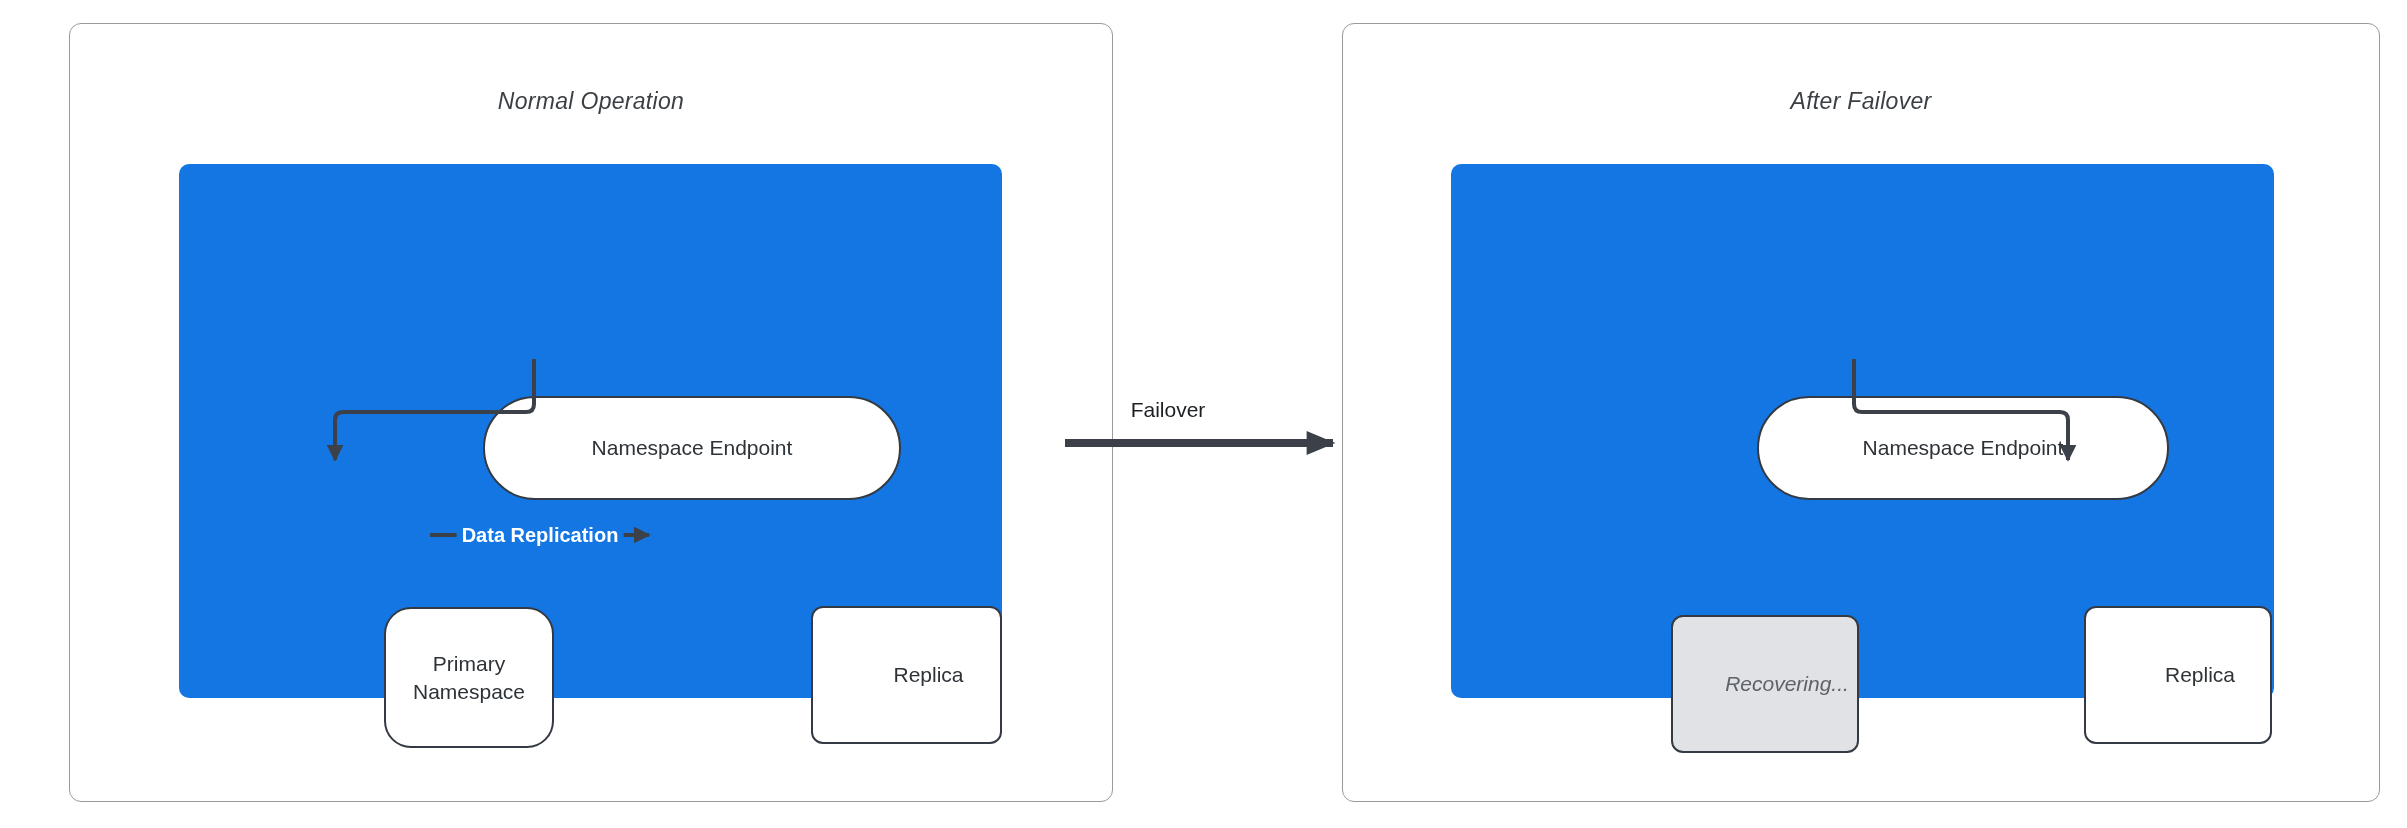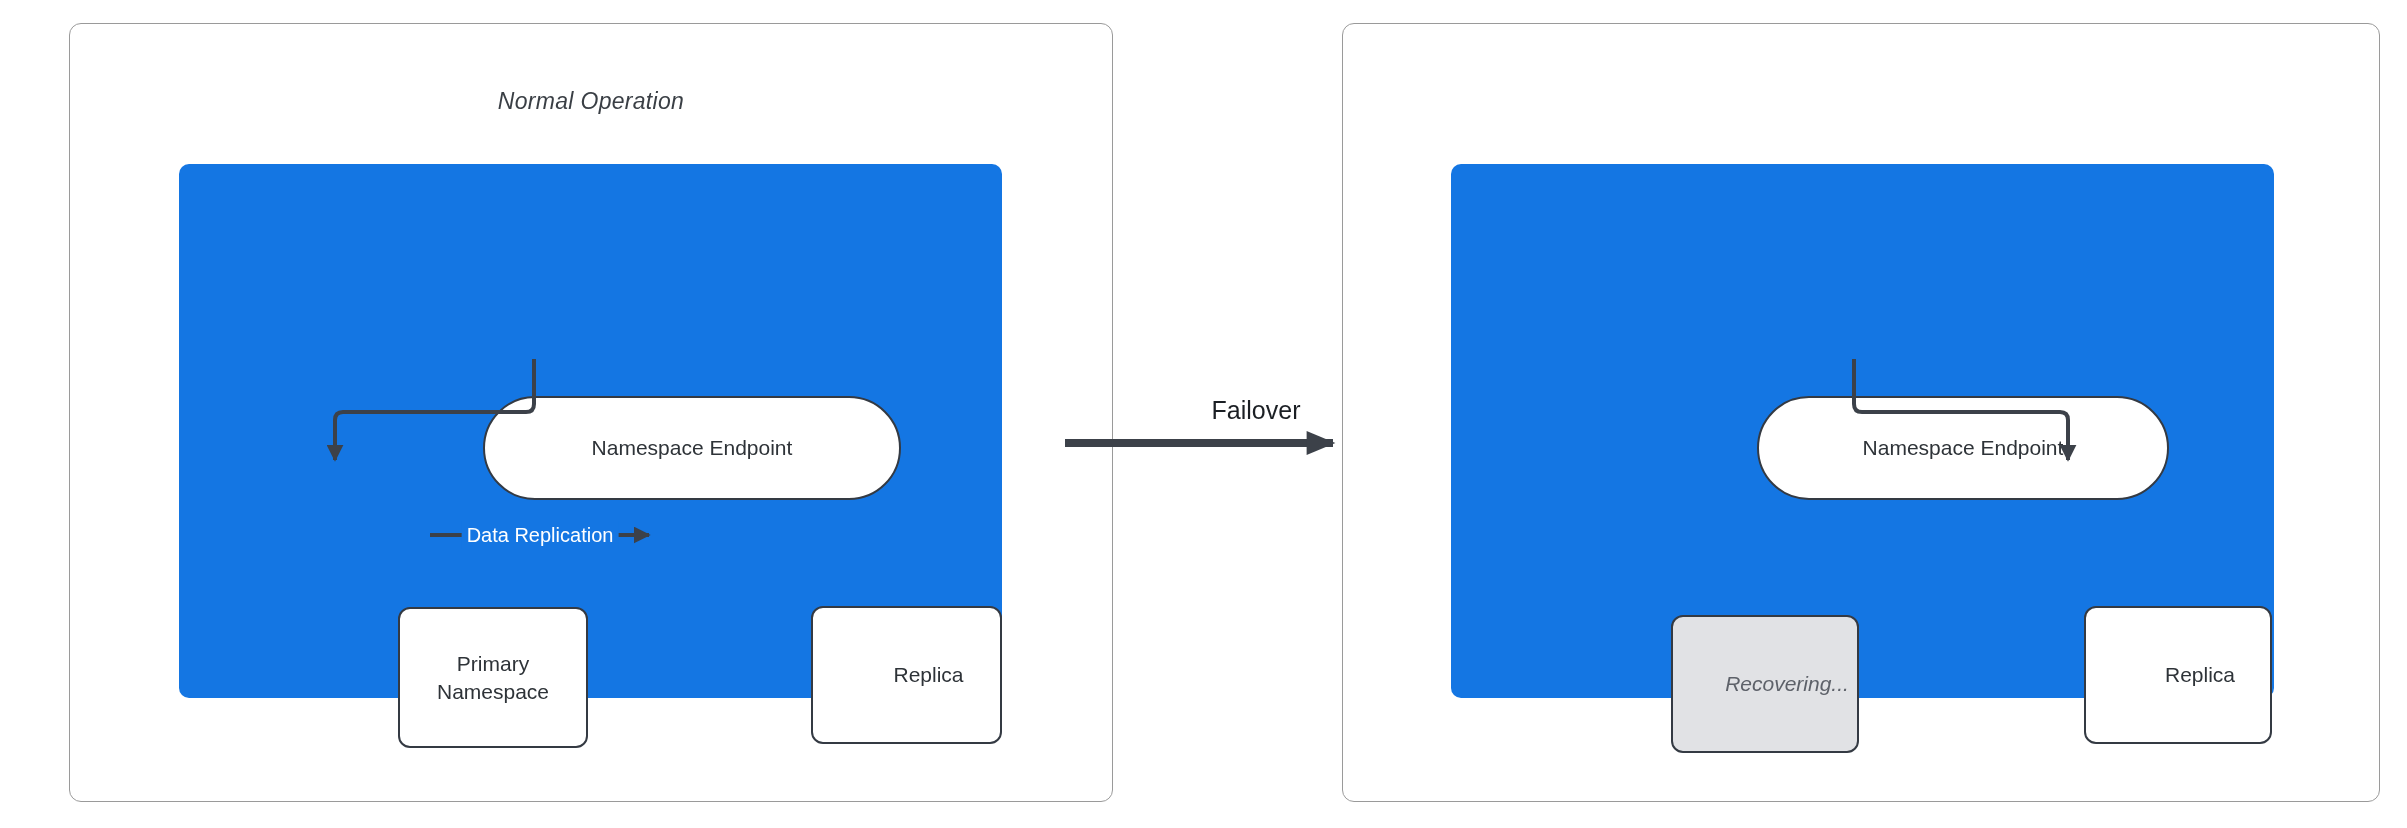--- a/index.html
+++ b/index.html
@@ -44,63 +44,64 @@
     position:absolute;display:flex;align-items:center;justify-content:center;
     background:var(--node-fill);border:2px solid var(--node-border);
     color:var(--node-text);font-size:21px;text-align:center;line-height:1.3;
     z-index:4;
   }
   .node.pill{border-radius:52px;}
   .node.box{border-radius:12px;padding-left:44px;}
 
   
   .panel-left .node-endpoint{left:304px;top:232px;width:418px;height:104px;}
-  .panel-left .node-primary {left:219px;top:443px;width:190px;height:141px;padding:0 28px;}
+  .panel-left .node-primary {left:205px;top:443px;width:170px;height:141px;padding:0 28px;border-radius:27px;}
   .panel-left .node-replica {left:632px;top:442px;width:191px;height:138px;}
 
   
   .panel-right .node-endpoint  {left:306px;top:232px;width:412px;height:104px;}
   .panel-right .node-recovering{left:220px;top:443px;width:188px;height:138px;
     background:var(--recovering-fill);color:var(--recovering-text);font-style:italic;margin-top:8px;}
   .panel-right .node-replica   {left:633px;top:442px;width:188px;height:138px;}
 
   .edges-overlay{
     position:absolute;left:0;top:0;width:2407px;height:828px;
     pointer-events:none;z-index:5;
   }
   .edge-path{fill:none;stroke:var(--edge);stroke-width:4px;}
   .connector-path{fill:none;stroke:var(--edge);stroke-width:8px;}
   .arrowhead{fill:var(--edge);stroke:none;}
 
   .edge-label{
     position:absolute;left:540px;top:535px;transform:translate(-50%,-50%);
     background:var(--blue);color:var(--edge-label-text);
-    font-size:20px;font-weight:normal;padding:2px 5px;white-space:nowrap;
+    font-size:20px;font-weight:bold;padding:2px 5px;white-space:nowrap;
     z-index:6;
   }
   .connector-label{
-    position:absolute;left:1256px;top:410px;transform:translate(-50%,-50%);
-    color:var(--connector-text);font-size:25px;white-space:nowrap;z-index:6;
+    position:absolute;left:1168px;top:410px;transform:translate(-50%,-50%);
+    color:var(--connector-text);font-size:21px;white-space:nowrap;z-index:6;
   }
 </style>
 </head>
 <body>
 
 <div class="canvas">
 
   <div class="panel panel-left">
     <div class="panel-title">Normal Operation</div>
     <div class="cluster">
       <div class="node pill node-endpoint">Namespace Endpoint</div>
       <div class="node box node-primary">Primary Namespace</div>
       <div class="node box node-replica">Replica</div>
     </div>
   </div>
 
   <div class="panel panel-right">
+    <div class="panel-title">After Failover</div>
     <div class="cluster">
       <div class="node pill node-endpoint">Namespace Endpoint</div>
       <div class="node box node-recovering">Recovering...</div>
       <div class="node box node-replica">Replica</div>
     </div>
   </div>
 
   <svg class="edges-overlay" viewBox="0 0 2407 828" xmlns="http://www.w3.org/2000/svg">
     <defs>
       <marker id="arrow-sm" viewBox="0 0 10 10" refX="9" refY="5" markerUnits="userSpaceOnUse" markerWidth="17" markerHeight="17" orient="auto">

